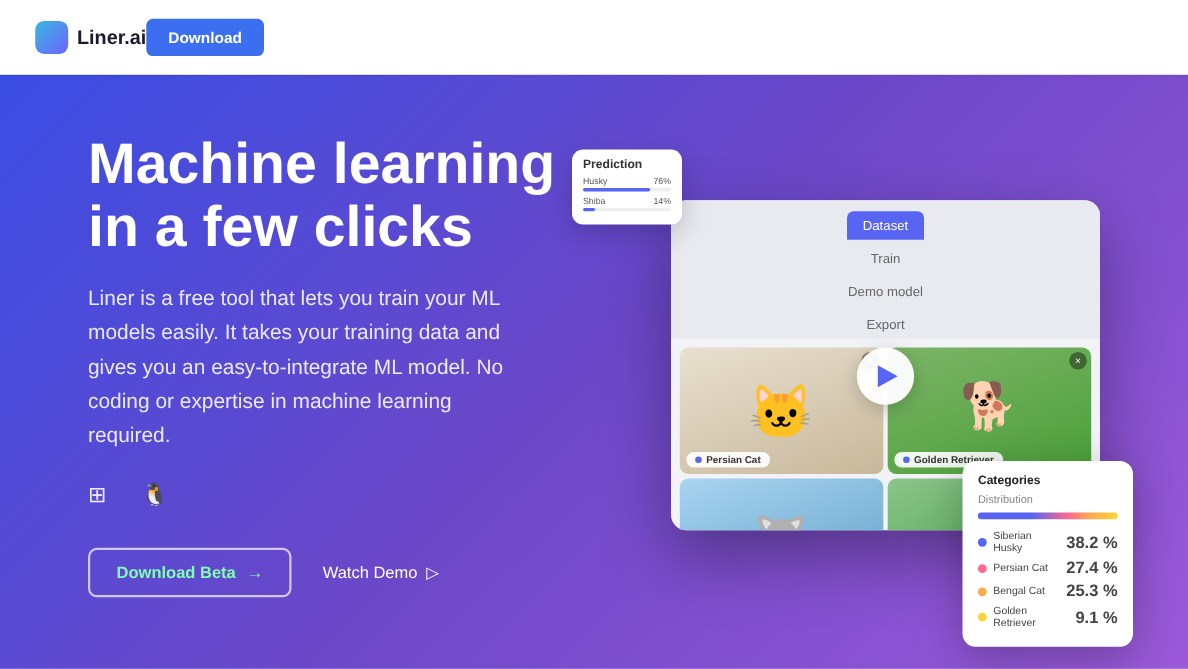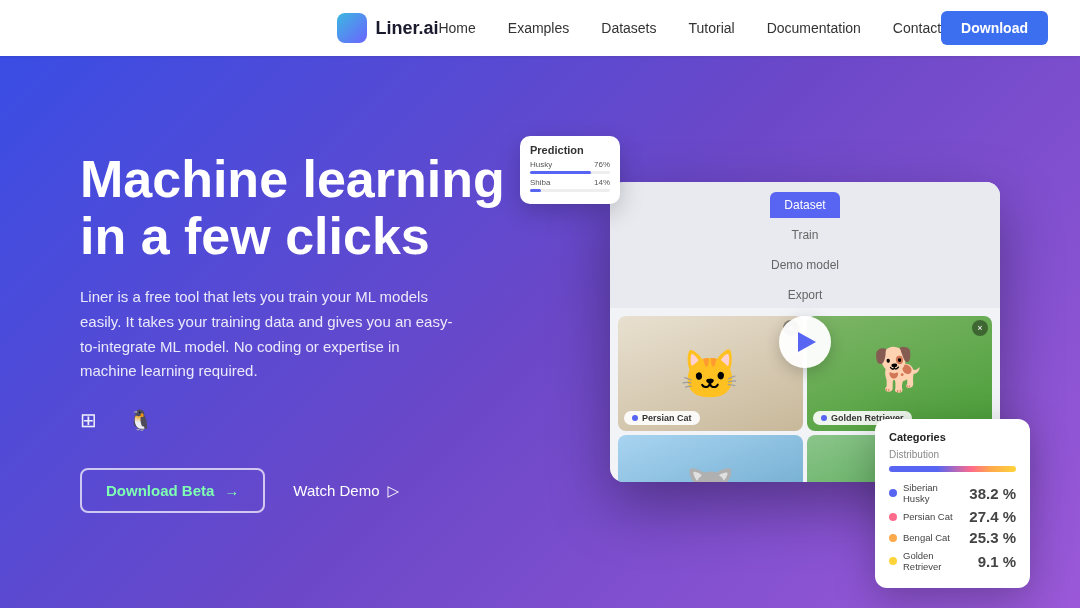--- a/index.html
+++ b/index.html
@@ -1,22 +1,22 @@
 <!DOCTYPE html>
 <html><head>
   <meta charset="utf-8">
   <style>
     * { margin: 0; padding: 0; box-sizing: border-box; }
     body { font-family: -apple-system, BlinkMacSystemFont, 'Segoe UI', sans-serif; width: 1080px; height: 608px; overflow: hidden; }
 
     
     .navbar {
-      position: absolute; top: 0; left: 0; right: 0; height: 56px;
+      position: absolute; top: 0; left: 0; right: 0; height: 68px;
       background: #fff;
-      display: flex; align-items: center; justify-content: flex-end;
+      display: flex; align-items: center; justify-content: flex-start;
       padding: 0 32px;
       z-index: 10;
       box-shadow: 0 1px 3px rgba(0,0,0,0.08);
     }
     .nav-logo { display: flex; align-items: center; gap: 8px; }
     .nav-logo-icon {
       width: 30px; height: 30px; border-radius: 8px;
       background: linear-gradient(135deg, #3bb8e0 0%, #6c63ff 100%);
     }
     .nav-logo-text { font-size: 18px; font-weight: 700; color: #1a1a2e; }
@@ -30,21 +30,21 @@
     
     .hero {
       position: absolute; top: 56px; left: 0; right: 0; bottom: 0;
       background: linear-gradient(135deg, #3a4de4 0%, #6b48c8 50%, #9b59d8 100%);
       display: flex; align-items: center;
       padding: 0 80px;
     }
 
     .hero-left { flex: 0 0 460px; color: #fff; }
     .hero-title { font-size: 52px; font-weight: 800; line-height: 1.1; margin-bottom: 20px; }
-    .hero-desc { font-size: 15px; line-height: 1.65; color: rgba(255,255,255,0.88); margin-bottom: 24px; max-width: 380px; }
+    .hero-desc { font-size: 19px; line-height: 1.65; color: rgba(255,255,255,0.88); margin-bottom: 24px; max-width: 380px; }
     .hero-os { display: flex; gap: 16px; margin-bottom: 36px; align-items: center; }
     .os-icon { font-size: 20px; color: rgba(255,255,255,0.9); }
     .hero-actions { display: flex; align-items: center; gap: 28px; }
     .btn-download-beta {
       border: 2px solid rgba(255,255,255,0.7);
       background: transparent; color: #7fffb2;
       padding: 12px 24px; border-radius: 8px;
       font-size: 15px; font-weight: 600; cursor: pointer;
       display: flex; align-items: center; gap: 10px;
     }
@@ -182,28 +182,20 @@
     .pred-bar { height: 3px; border-radius: 2px; background: #5765f2; }
   </style>
 </head>
 <body>
 
 <nav class="navbar">
   <div class="nav-logo">
     <div class="nav-logo-icon"></div>
     <span class="nav-logo-text">Liner.ai</span>
   </div>
-  <div class="nav-links">
-    <a class="nav-link">Home</a>
-    <a class="nav-link">Examples</a>
-    <a class="nav-link">Datasets</a>
-    <a class="nav-link">Tutorial</a>
-    <a class="nav-link">Documentation</a>
-    <a class="nav-link">Contact</a>
-  </div>
   <button class="nav-download">Download</button>
 </nav>
 
 <section class="hero">
   <div class="hero-left">
     <h1 class="hero-title">
       <span>Machine learning</span><br>
       <span>in a few clicks</span>
     </h1>
     <p class="hero-desc">Liner is a free tool that lets you train your ML models easily. It takes your training data and gives you an easy-to-integrate ML model. No coding or expertise in machine learning required.</p>

